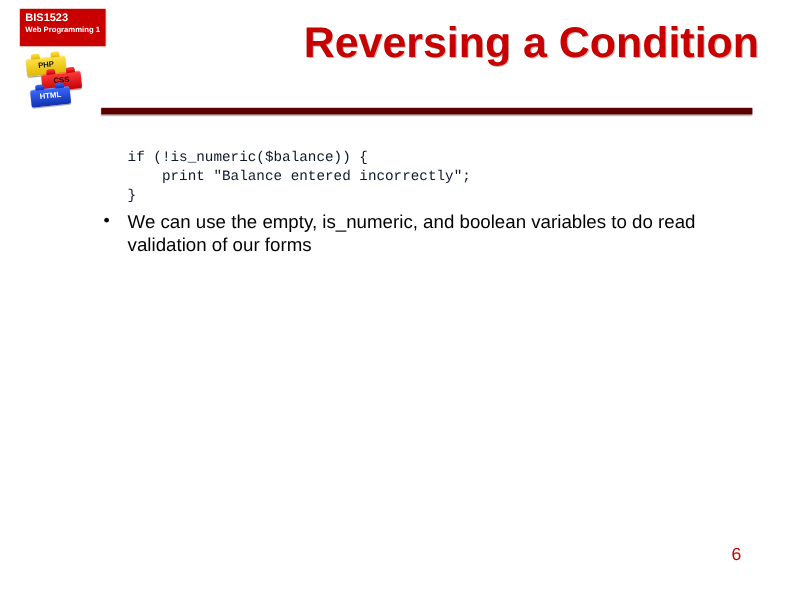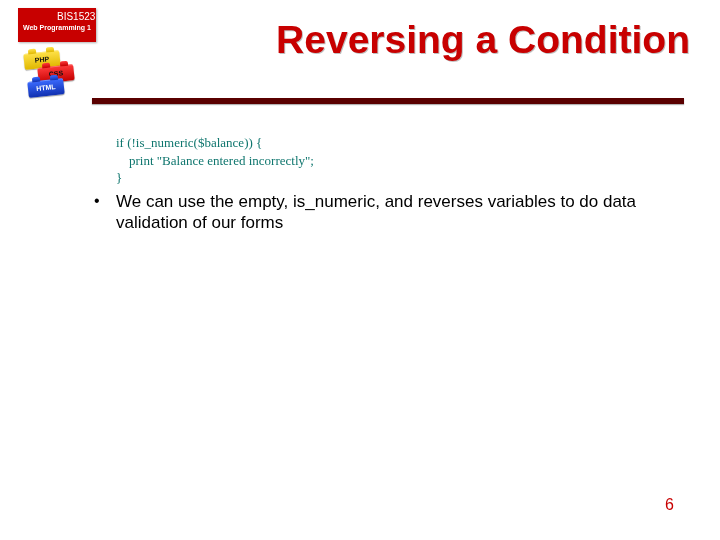--- a/index.html
+++ b/index.html
@@ -21,23 +21,22 @@
     top: 8px;
     width: 78px;
     height: 34px;
     background: #c80000;
     color: #fff;
     padding: 3px 5px;
     box-shadow: 1px 1px 2px rgba(0,0,0,.3);
   }
   .course-code {
     font-size: 10px;
-    font-weight: normal;
+    font-weight: bold;
     line-height: 1.1;
-    margin-left: 34px;
   }
   .course-name {
     font-size: 7px;
     font-weight: bold;
     line-height: 1.1;
     margin-top: 2px;
   }
   .brick-stack {
     position: absolute;
     left: 22px;
@@ -110,23 +109,23 @@
   .content li::before {
     content: "•";
     position: absolute;
     left: 6px;
     top: 0;
     color: #000;
     font-size: 16px;
   }
   .code-block {
     margin: 6px 0 4px 28px;
-    font-family: Liberation Serif, serif;
+    font-family: Liberation Mono, monospace;
     font-size: 13px;
-    color: #0f766e;
+    color: #0f172a;
     white-space: pre;
     line-height: 1.35;
   }
   .page-num {
     position: absolute;
     right: 46px;
     bottom: 26px;
     font-size: 16px;
     color: #c80000;
   }
@@ -146,17 +145,17 @@
   </div>
   <div class="slide-title">Reversing a Condition</div>
   <div class="hr-line"></div>
 </div>
 
 <div class="content">
   <div class="code-block">if (!is_numeric($balance)) {
     print "Balance entered incorrectly";
 }</div>
   <ul>
-    <li>We can use the empty, is_numeric, and reverses variables to do data validation of our forms</li>
+    <li>We can use the empty, is_numeric, and boolean variables to do read validation of our forms</li>
   </ul>
 </div>
 
 <div class="page-num">6</div>
 
 </body></html>

